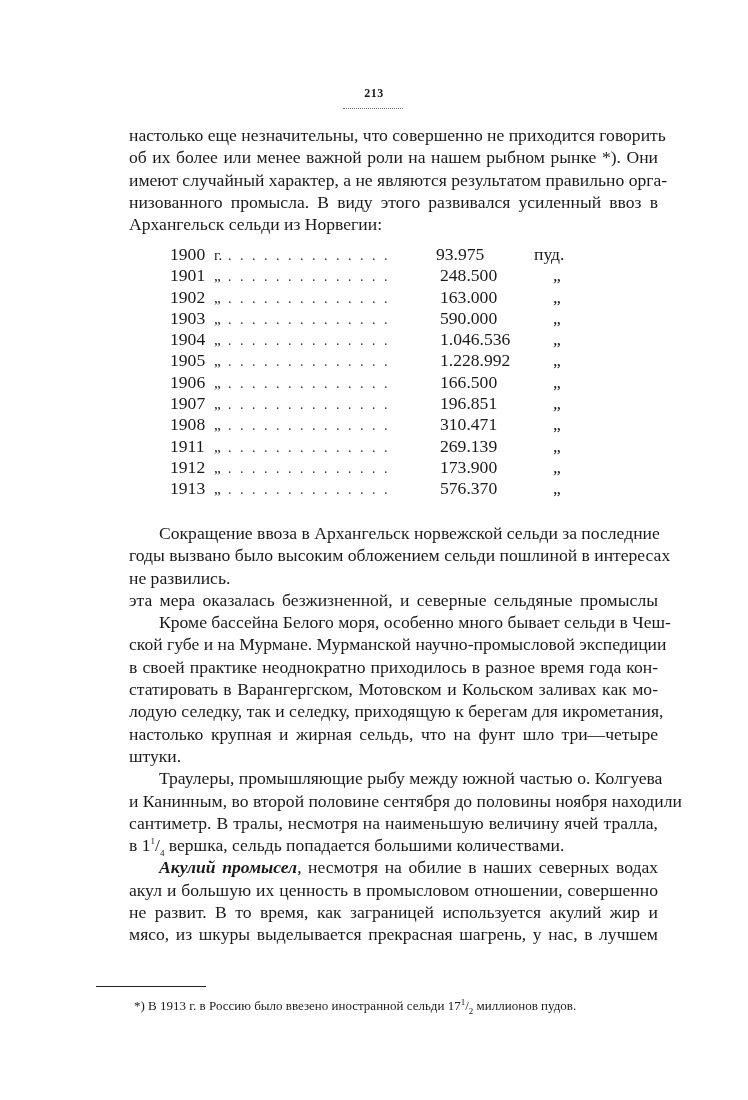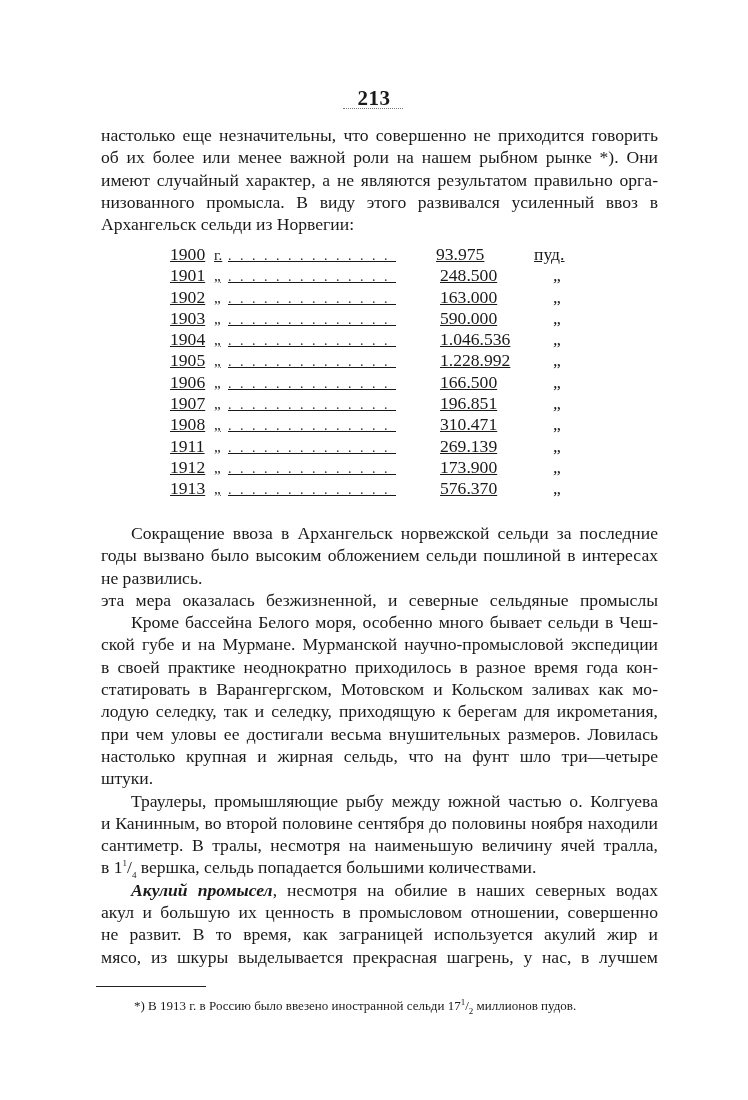--- a/index.html
+++ b/index.html
@@ -3,39 +3,39 @@
   <meta charset="utf-8">
   <style>
     html, body { margin: 0; padding: 0; background: #ffffff; }
     body {
       width: 748px; height: 1100px; position: relative; overflow: hidden;
       font-family: "Liberation Serif", "DejaVu Serif", serif;
       color: #1a1a1a;
     }
     .page-number {
       position: absolute; top: 86px; left: 0; width: 748px; text-align: center;
-      font-size: 21px; font-weight: bold; letter-spacing: 0.5px;
+      font-size: 12px; font-weight: bold; letter-spacing: 0.5px;
     }
     .page-rule {
       position: absolute; top: 108px; left: 343px; width: 60px; height: 0;
       border-top: 1px dotted #777;
     }
     .body-text {
       position: absolute; left: 101px; width: 557px;
       font-size: 17.6px; line-height: 22.3px; text-align: justify;
       text-align-last: auto;
     }
-    .line { display: block; text-align: justify; text-align-last: justify; white-space: nowrap; overflow: visible; }
+    .line { display: block; text-align: justify; text-align-last: justify; white-space: nowrap; overflow: visible; margin-left: 28px; }
     .line.last { text-align-last: left; }
     .line.indent { padding-left: 30px; }
     .block1 { top: 124px; }
     .block2 { top: 522px; }
     .table {
       position: absolute; left: 170px; top: 244px; width: 410px;
-      font-size: 17.6px; line-height: 21.3px; text-decoration: underline;
+      font-size: 17.6px; line-height: 21.3px;
     }
     .row { display: flex; align-items: baseline; height: 21.3px; }
     .year { width: 44px; }
     .mark { width: 14px; font-size: 15px; }
     .dots {
       flex: 1; overflow: hidden; white-space: nowrap; letter-spacing: 8.5px;
       color: #333; font-size: 14px; margin-right: 4px;
     }
     .amount { width: 90px; text-align: left; }
     .unit { width: 46px; text-align: center; padding-left: 4px; }
@@ -158,21 +158,20 @@
     <span class="line">годы вызвано было высоким обложением сельди пошлиной в интересах</span>
     <span class="line last">не развились.</span>
     <span class="line">эта мера оказалась безжизненной, и северные сельдяные промыслы</span>
   </div>
   <div>
     <span class="line indent">Кроме бассейна Белого моря, особенно много бывает сельди в Чеш-</span>
     <span class="line">ской губе и на Мурмане. Мурманской научно-промысловой экспедиции</span>
     <span class="line">в своей практике неоднократно приходилось в разное время года кон-</span>
     <span class="line">статировать в Варангергском, Мотовском и Кольском заливах как мо-</span>
     <span class="line">лодую селедку, так и селедку, приходящую к берегам для икрометания,</span>
-    <span class="line">при чем уловы ее достигали весьма внушительных размеров. Ловилась</span>
     <span class="line">настолько крупная и жирная сельдь, что на фунт шло три—четыре</span>
     <span class="line last">штуки.</span>
   </div>
   <div>
     <span class="line indent">Траулеры, промышляющие рыбу между южной частью о. Колгуева</span>
     <span class="line">и Канинным, во второй половине сентября до половины ноября находили</span>
     <span class="line">сантиметр. В тралы, несмотря на наименьшую величину ячей тралла,</span>
     <span class="line last"><span>в 1</span><sup>1</sup>/<sub>4</sub><span> вершка, сельдь попадается большими количествами.</span></span>
   </div>
   <div>

